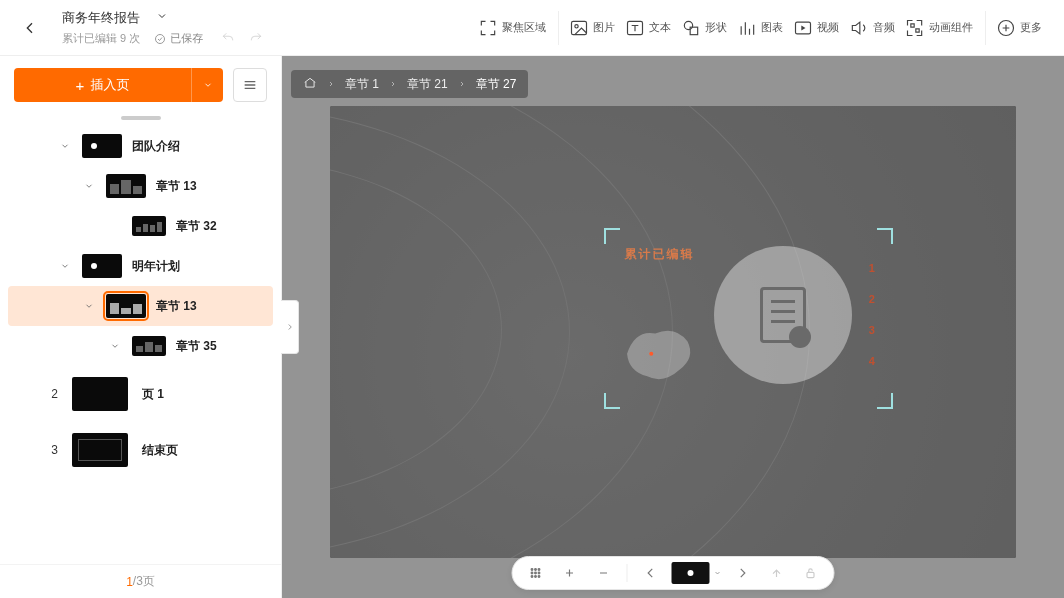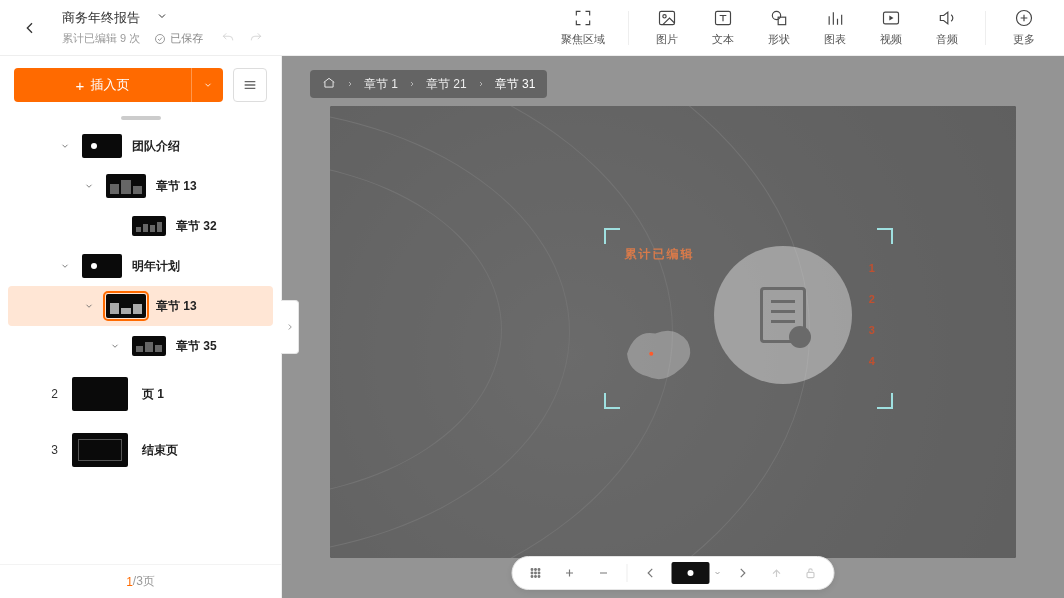--- a/index.html
+++ b/index.html
@@ -11,21 +11,21 @@
   .back-btn svg { width:16px; height:16px; stroke:#333; }
   .doc-block { padding:0 6px 0 10px; }
   .doc-title { font-size:13px; font-weight:500; display:flex; align-items:center; gap:16px; }
   .doc-title svg { width:12px; height:12px; stroke:#333; }
   .doc-sub { font-size:11px; color:#9a9a9a; margin-top:4px; display:flex; align-items:center; gap:14px; }
   .saved { display:flex; align-items:center; gap:4px; color:#888; }
   .saved svg{width:12px;height:12px;}
   .undo-redo { display:flex; align-items:center; gap:14px; margin-left:4px;}
   .undo-redo svg { width:14px; height:14px; stroke:#bbb; fill:none; }
   .vsep { width:1px; height:34px; background:#eee; margin:0 10px; }
-  .tool { width:56px; display:flex; flex-direction:column; align-items:center; gap:4px; cursor:pointer; }
+  .tool { width:56px; display:flex; flex-direction:row; align-items:center; gap:4px; cursor:pointer; }
   .tool svg { width:20px; height:20px; stroke:#444; fill:none; stroke-width:1.4; }
   .tool span { font-size:11px; color:#555; }
   .tool.wide{width:70px;}
   .tools { display:flex; align-items:center; margin-left:auto; padding-right:4px;}
 
   
   .body { display:flex; height:calc(598px - 56px); }
   .side { width:282px; border-right:1px solid #eee; display:flex; flex-direction:column; position:relative;}
   .side-head { padding:12px 14px 10px; display:flex; align-items:center; gap:10px; }
   .insert-wrap{display:flex; flex:1;}
@@ -55,21 +55,21 @@
   .num-row .n{width:10px;text-align:right;color:#333;font-size:12px;}
   .num-row .thumb{width:56px;height:34px;}
   .pager{height:34px;display:flex;align-items:center;justify-content:center;color:#999;font-size:12px;border-top:1px solid #f3f3f3;}
   .pager .cur{color:#ff6a00;}
 
   
   .canvas-wrap{flex:1;position:relative;background:#fff;}
   .collapse-tab{position:absolute;left:-1px;top:50%;transform:translateY(-50%);width:18px;height:54px;background:#fff;border:1px solid #e5e5e5;border-left:none;border-radius:0 4px 4px 0;display:flex;align-items:center;justify-content:center;cursor:pointer;z-index:4;}
   .collapse-tab svg{width:10px;height:10px;stroke:#888;}
   .stage{position:absolute;inset:0;background:#949494;}
-  .breadcrumb{position:absolute;left:28px;top:14px;height:28px;background:rgba(60,60,60,0.55);border-radius:4px;display:flex;align-items:center;padding:0 12px;color:#eee;font-size:12px;gap:10px;z-index:3;}
+  .breadcrumb{position:absolute;left:9px;top:14px;height:28px;background:rgba(60,60,60,0.55);border-radius:4px;display:flex;align-items:center;padding:0 12px;color:#eee;font-size:12px;gap:10px;z-index:3;}
   .breadcrumb .home svg{width:14px;height:14px;stroke:#eee;fill:none;}
   .breadcrumb .sep svg{width:8px;height:8px;stroke:#ddd;}
   .breadcrumb .cur{color:#fff;font-weight:500;}
   .slide{position:absolute;left:48px;top:50px;right:48px;bottom:40px;background:radial-gradient(circle at 35% 55%, #2a2a2a 0%, #1a1a1a 55%, #111 100%);border-radius:2px;overflow:hidden;}
   .arc{position:absolute;border:1px solid #3c3c3c;border-radius:50%;}
   .slide .overlay{position:absolute;inset:0;background:rgba(160,160,160,0.55);}
   .focus-frame{position:absolute;left:40%;top:27%;width:42%;height:40%;}
   .corner{position:absolute;width:16px;height:16px;}
   .corner::before,.corner::after{content:"";position:absolute;background:#9fe0e0;}
   .corner::before{width:16px;height:2px;}
@@ -180,20 +180,27 @@
         </svg>
       <span>视频</span>
     </div>
     <div class="tool">
       <svg viewBox="0 0 24 24">
           <path d="M4 9v6h4l5 4V5L8 9H4z"></path>
           <path d="M17 8a5 5 0 010 8"></path>
         </svg>
       <span>音频</span>
     </div>
+    <div class="tool wide">
+      <svg viewBox="0 0 24 24">
+          <path d="M14 3h6v6M9 3H3v6M14 21h6v-6M9 21H3v-6"></path>
+          <path d="M7 7h4v4H7zM13 13h4v4h-4z"></path>
+        </svg>
+      <span>动画组件</span>
+    </div>
     <div class="vsep"></div>
     <div class="tool">
       <svg viewBox="0 0 24 24">
           <circle cx="12" cy="12" r="9"></circle>
           <path d="M12 8v8M8 12h8"></path>
         </svg>
       <span>更多</span>
     </div>
   </div>
 </div>
@@ -336,21 +343,21 @@
               <path d="M9 6l6 6-6 6"></path>
             </svg></span>
         <span>章节 1</span>
         <span class="sep"><svg viewBox="0 0 24 24" fill="none" stroke-width="2">
               <path d="M9 6l6 6-6 6"></path>
             </svg></span>
         <span>章节 21</span>
         <span class="sep"><svg viewBox="0 0 24 24" fill="none" stroke-width="2">
               <path d="M9 6l6 6-6 6"></path>
             </svg></span>
-        <span class="cur">章节 31</span>
+        <span class="cur">章节 27</span>
       </div>
 
       <div class="slide">
         <div class="arc" style="width:160%;height:160%;left:-90%;top:-30%;"></div>
         <div class="arc" style="width:130%;height:130%;left:-80%;top:-15%;"></div>
         <div class="arc" style="width:100%;height:100%;left:-65%;top:0%;"></div>
         <div class="arc" style="width:75%;height:75%;left:-50%;top:12%;"></div>
         <div class="overlay"></div>
         <div class="focus-frame">
           <div class="corner c-tl"></div>

